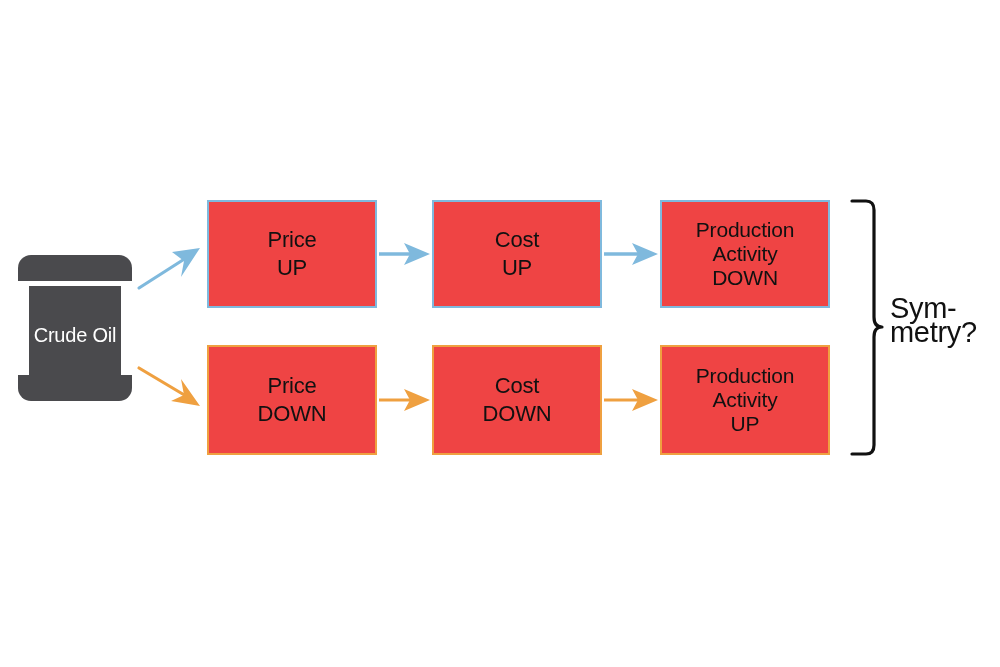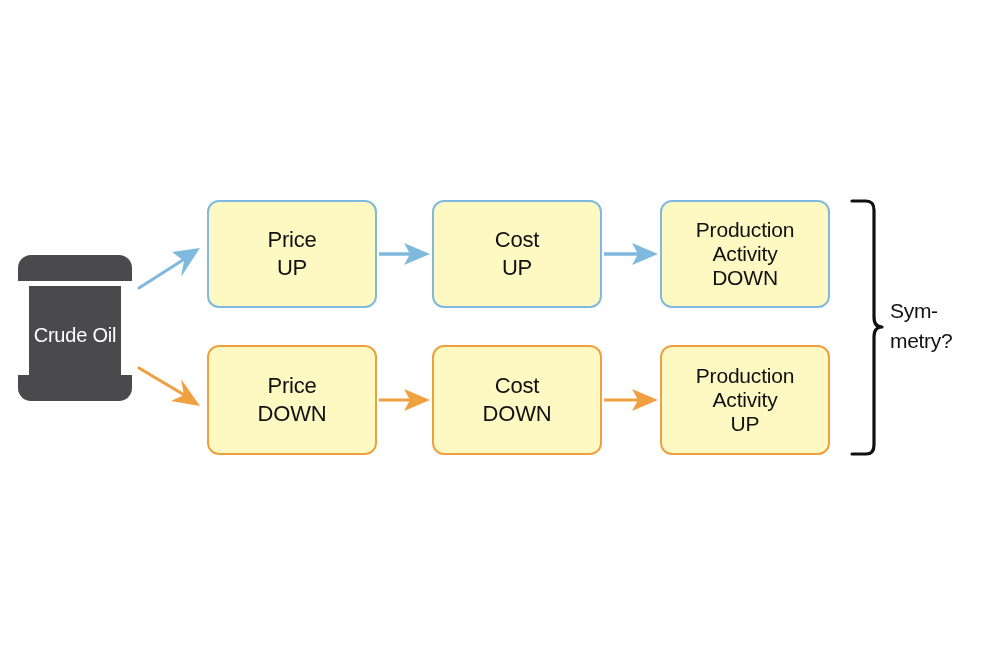--- a/index.html
+++ b/index.html
@@ -64,23 +64,23 @@
     line-height: 23px;
     font-weight: 400;
     text-align: center;
     letter-spacing: -0.2px;
   }
 
   
   .flow-box {
     position: absolute;
     box-sizing: border-box;
-    background: #fef9c3;
+    background: #ef4444;
     border: 2px solid #7fb9dd;
-    border-radius: 12px;
+    border-radius: 0;
     display: flex;
     align-items: center;
     justify-content: center;
     text-align: center;
   }
   .flow-box.orange { border-color: #efa040; }
   .flow-box .box-text {
     font-size: 22px;
     line-height: 28px;
     color: #111111;
@@ -110,22 +110,22 @@
     height: 667px;
     pointer-events: none;
   }
 
   
   #symmetry-caption {
     position: absolute;
     left: 890px;
     top: 296px;
     width: 105px;
-    font-size: 21px;
-    line-height: 30px;
+    font-size: 29px;
+    line-height: 24px;
     color: #111111;
     letter-spacing: -0.3px;
     white-space: pre-line;
   }
 </style>
 </head>
 <body>
 
 <div id="canvas">
 

